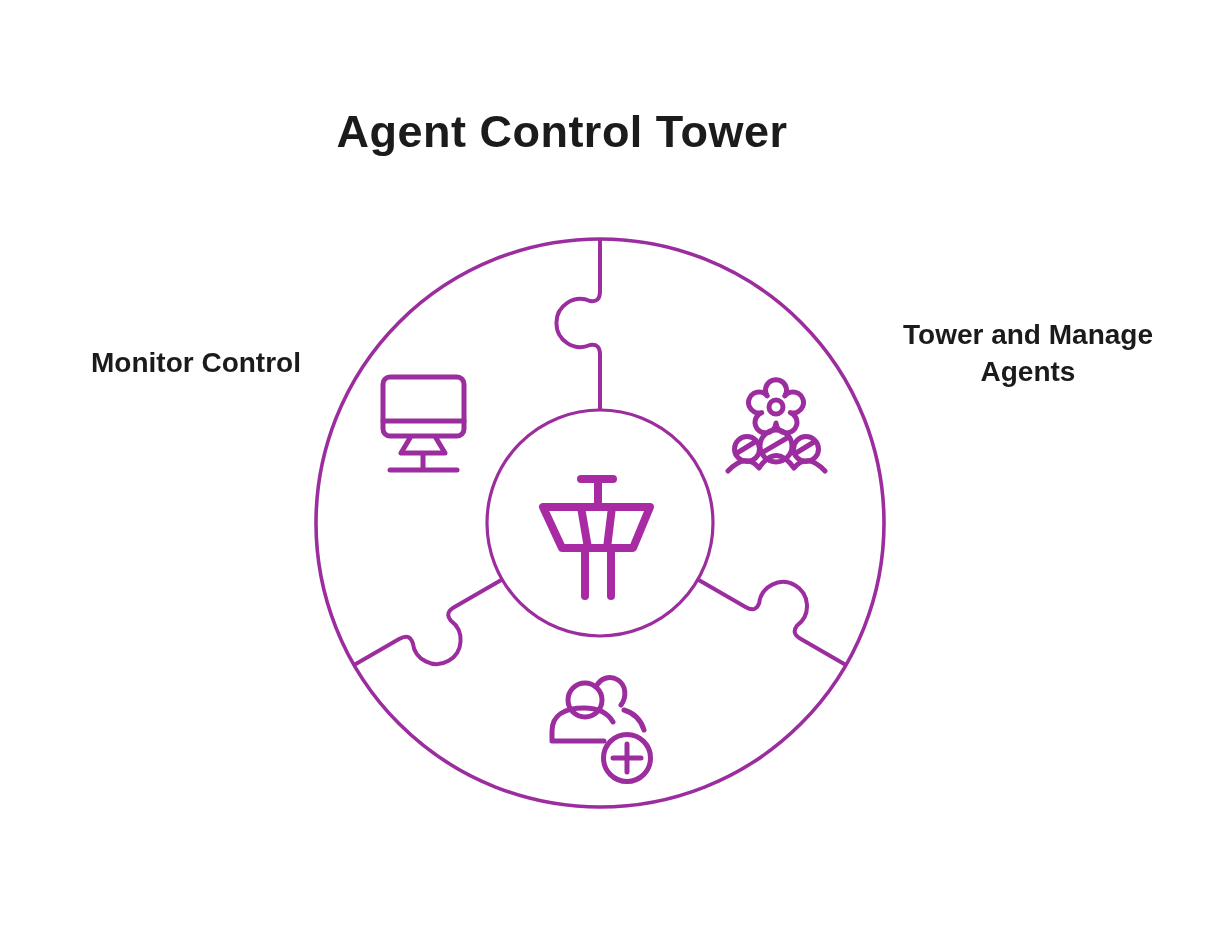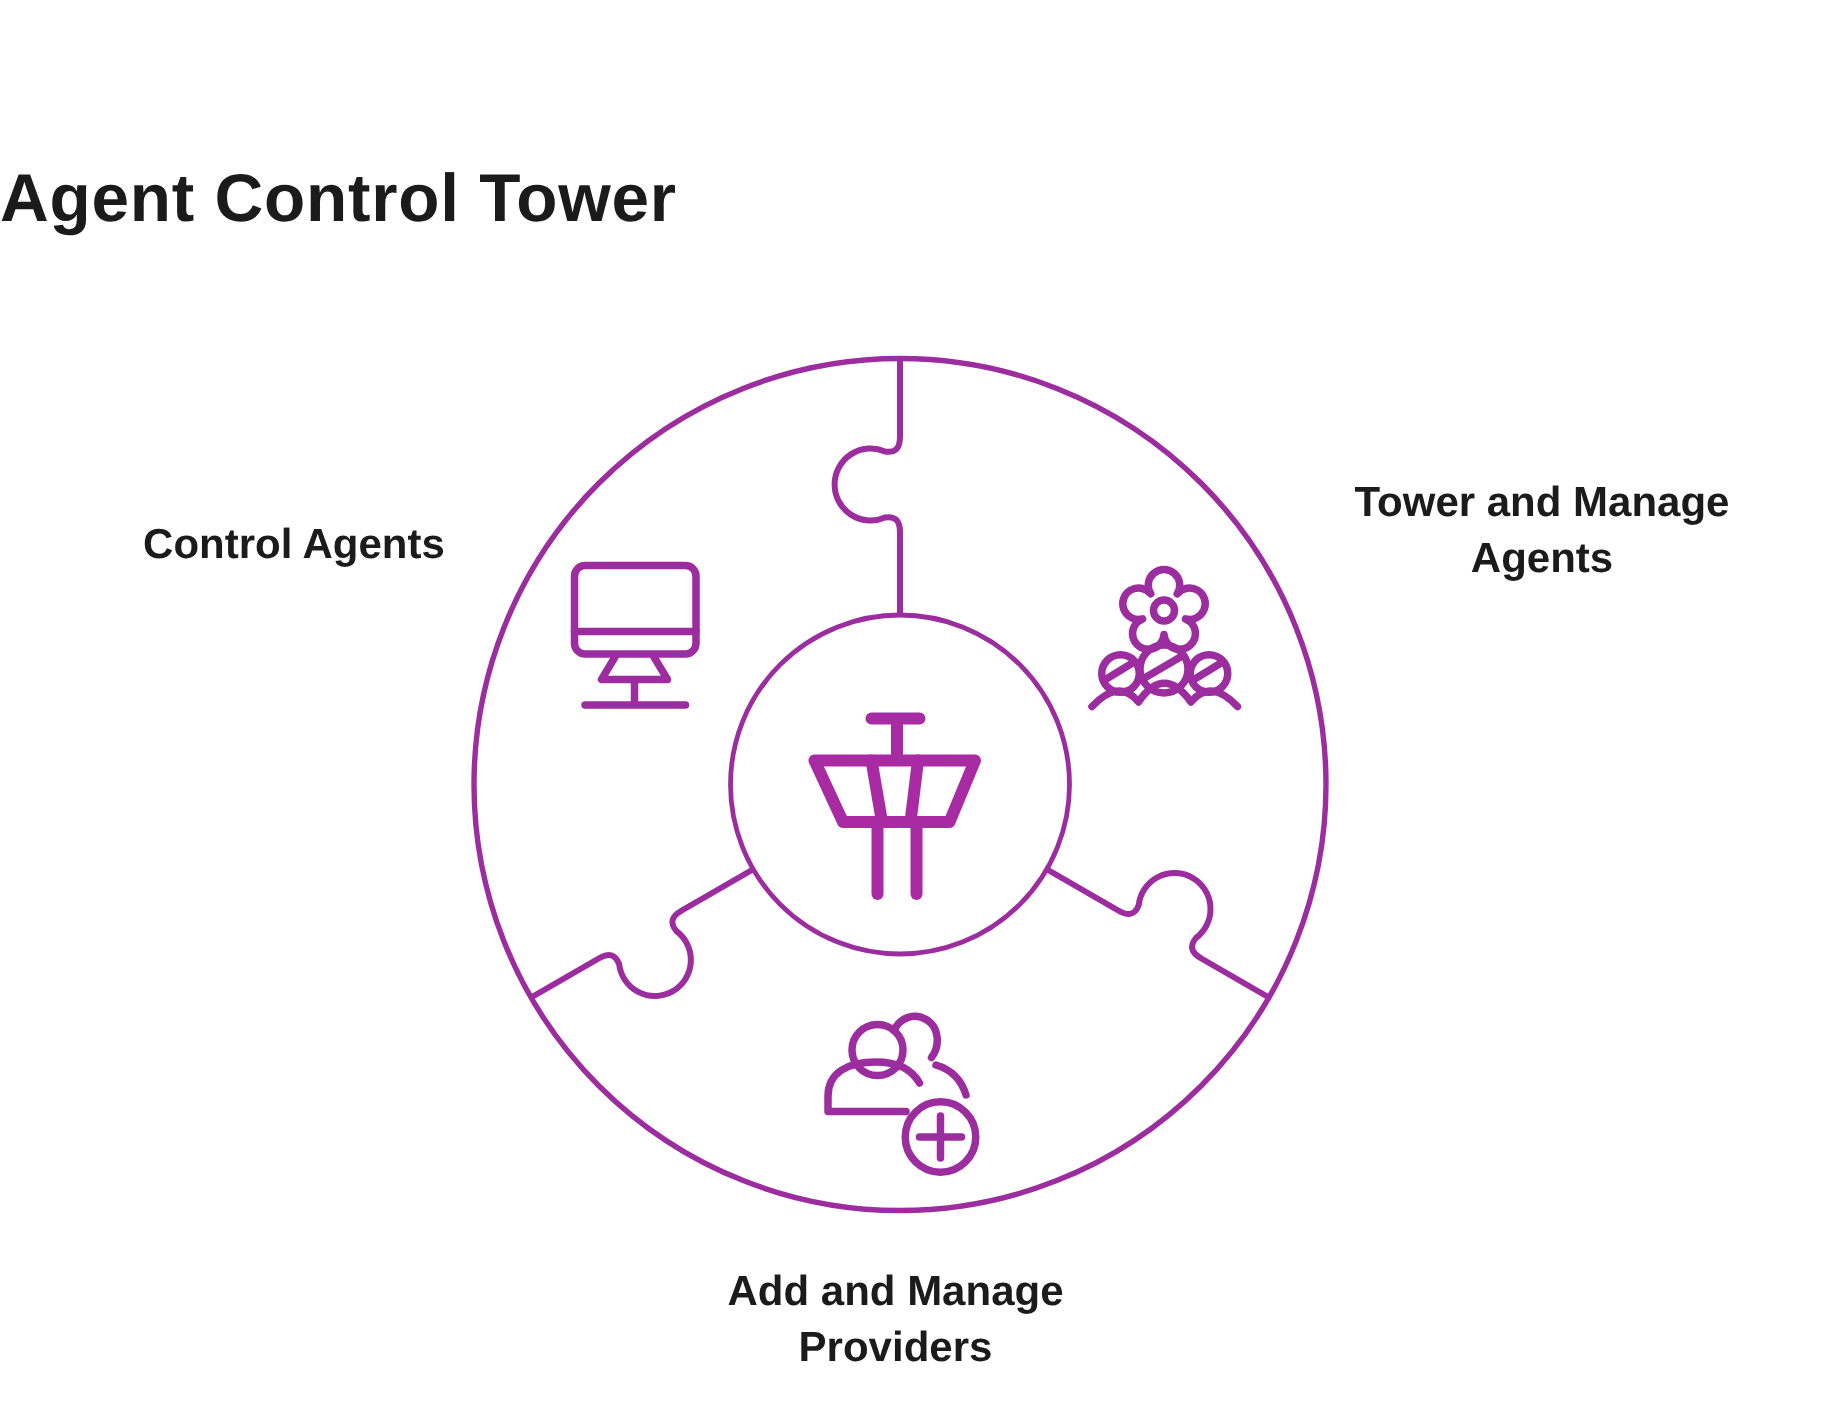--- a/index.html
+++ b/index.html
@@ -14,20 +14,21 @@
     height: 936px;
     background: var(--background, #fff);
     overflow: hidden;
   }
   .title {
     position: absolute;
     top: 106px;
     left: 0;
     width: 1124px;
     margin: 0;
+    text-align: center;
     font-size: 45px;
     font-weight: 700;
     letter-spacing: 0.5px;
     color: var(--label-text, #1b1b1b);
   }
   .diagram-svg {
     position: absolute;
     top: 0;
     left: 0;
   }
@@ -114,17 +115,16 @@
       <line x1="581" y1="479" x2="613" y2="479"></line>
       <line x1="598" y1="481" x2="598" y2="505"></line>
       <path d="M543 507 L650 507 L633 548 L562 548 Z"></path>
       <line x1="581" y1="507" x2="588" y2="548"></line>
       <line x1="612" y1="507" x2="607" y2="548"></line>
       <line x1="585" y1="550" x2="585" y2="596"></line>
       <line x1="611" y1="550" x2="611" y2="596"></line>
     </g>
   </svg>
 
-  <div class="seg-label label-monitor">Control Agents</div>
+  <div class="seg-label label-monitor">Monitor Control</div>
   <div class="seg-label label-view">Tower and Manage Agents</div>
-  <div class="seg-label label-add">Add and Manage Providers</div>
 
 </div>
 
 </body></html>

